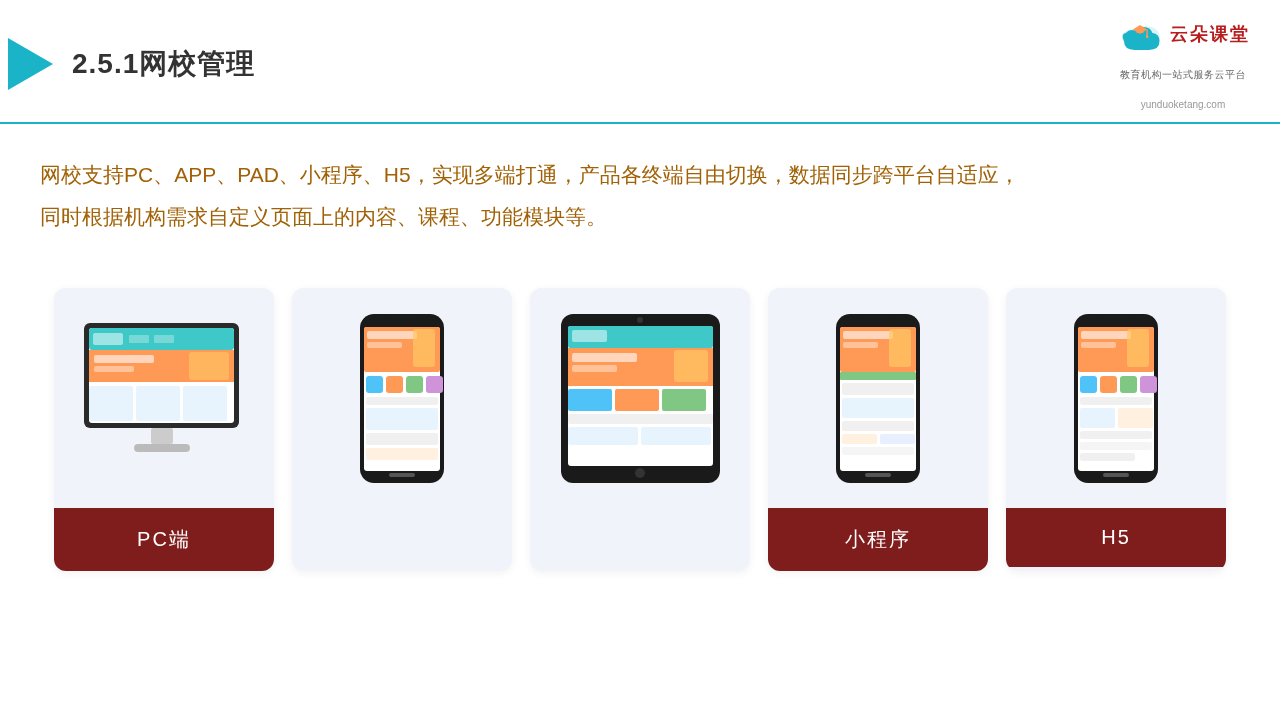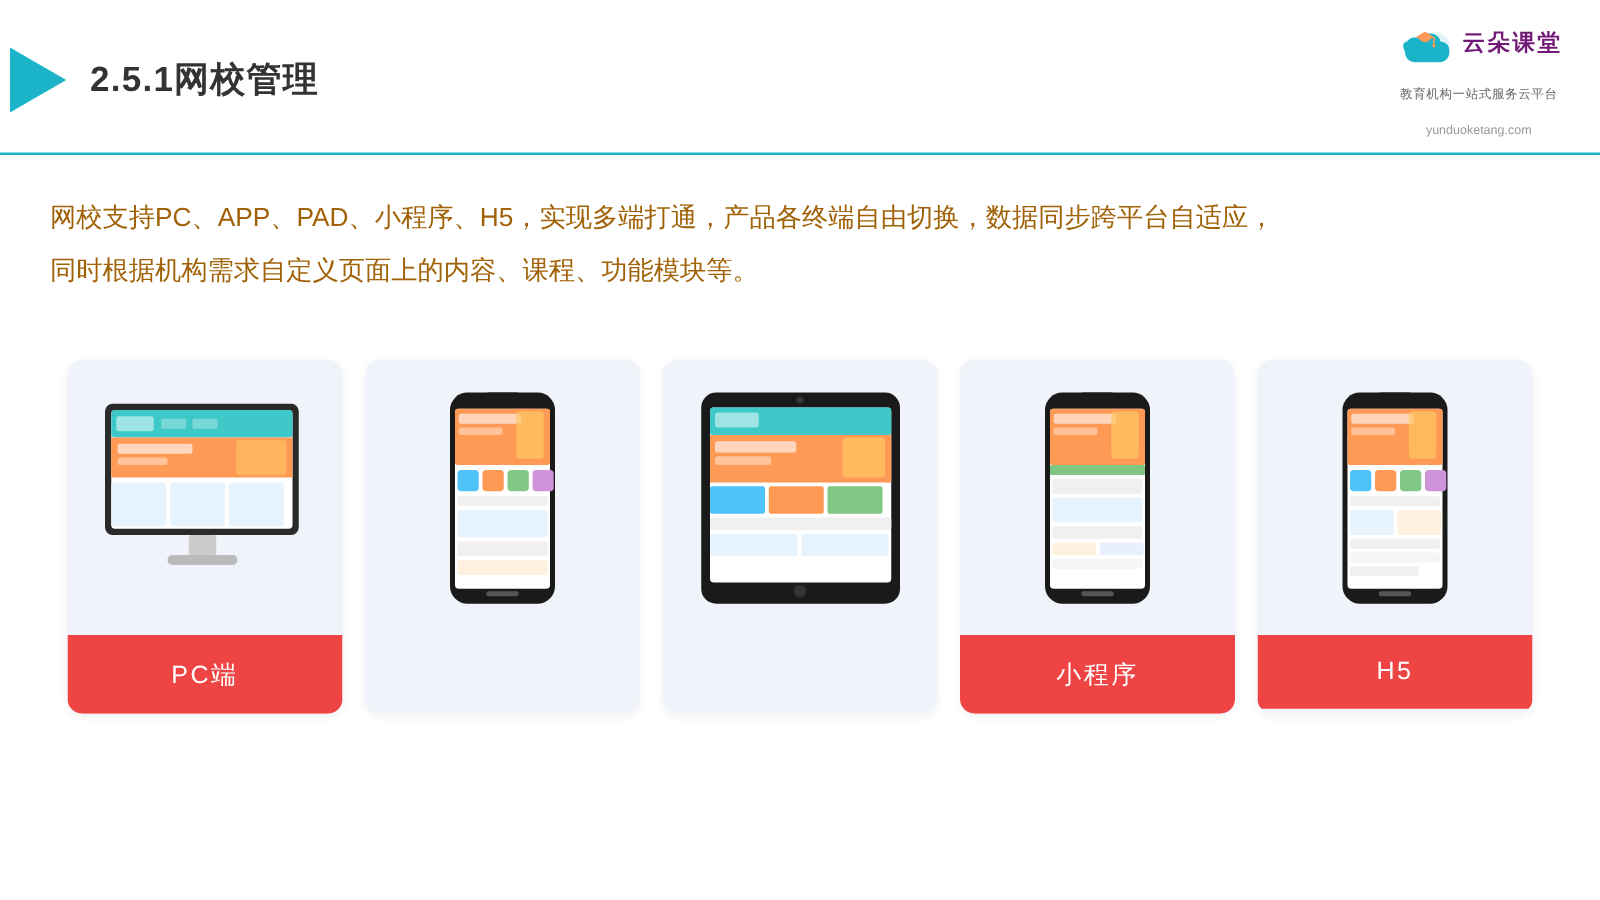--- a/index.html
+++ b/index.html
@@ -57,21 +57,21 @@
       align-items: center;
       gap: 6px;
     }
     .cloud-icon {
       width: 48px;
       height: 32px;
     }
     .logo-text-main {
       font-size: 18px;
       font-weight: bold;
-      color: #701a75;
+      color: #b91c1c;
       letter-spacing: 2px;
     }
     .logo-tagline {
       font-size: 10px;
       color: #666;
       text-align: left;
       margin-top: 18px;
       letter-spacing: 0.5px;
     }
     .logo-url {
@@ -115,21 +115,21 @@
       height: 220px;
       display: flex;
       align-items: center;
       justify-content: center;
       background: #f0f4fa;
       padding: 16px;
     }
 
     .device-label {
       width: 100%;
-      background: #ef4444;
+      background: #7f1d1d;
       color: #fff;
       text-align: center;
       font-size: 20px;
       font-weight: 500;
       padding: 18px 0;
       letter-spacing: 2px;
     }
   </style>
 </head>
 <body>

